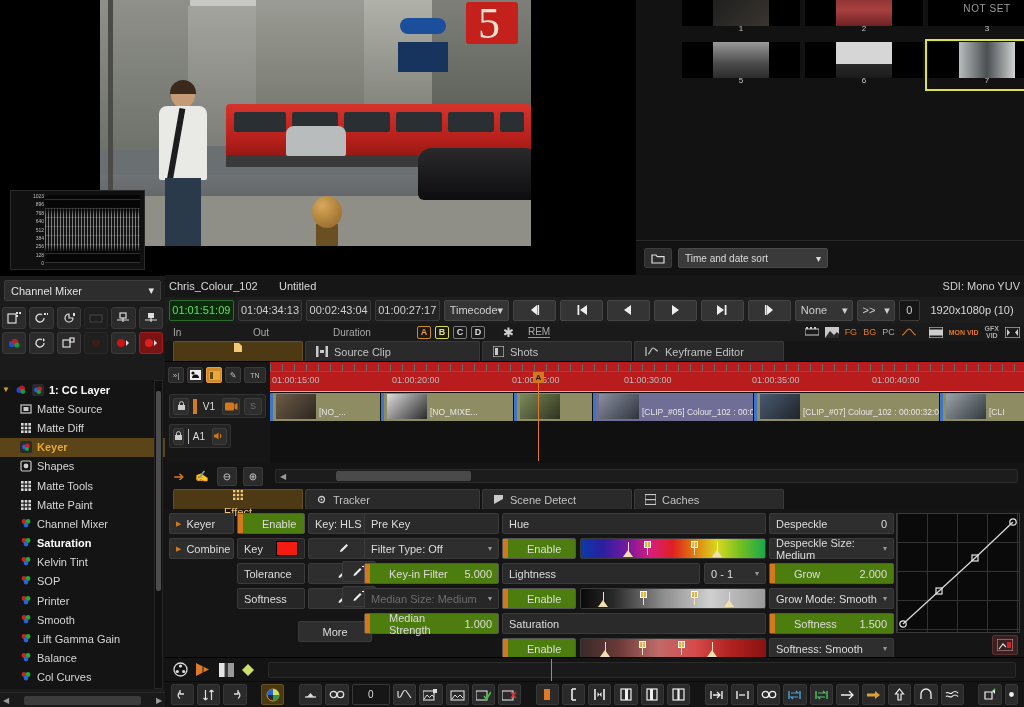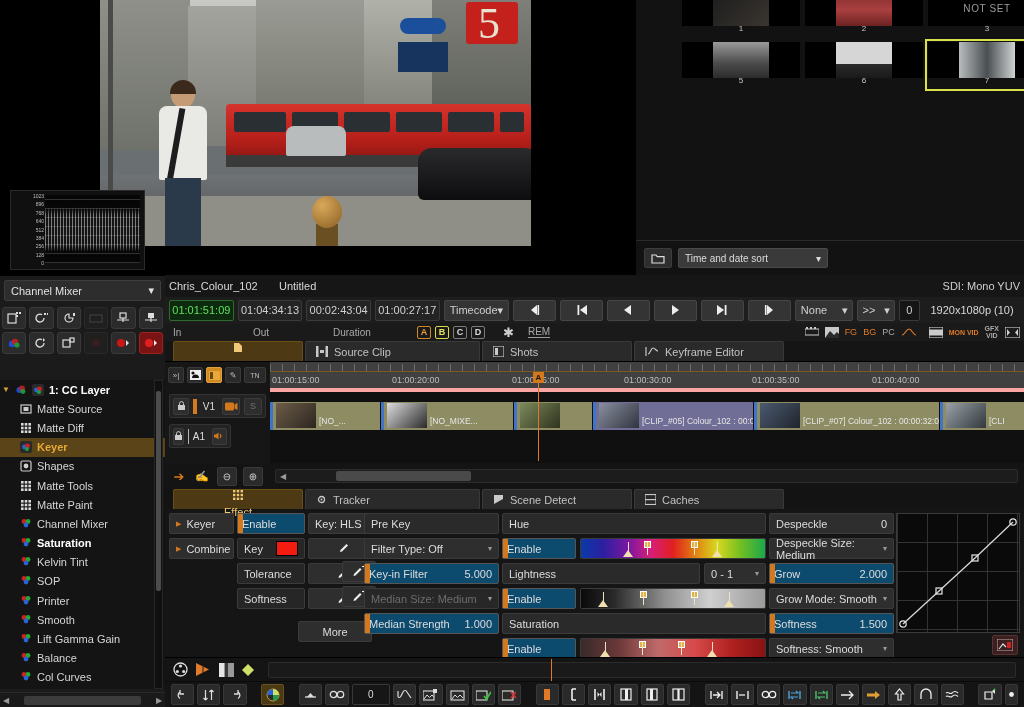--- a/index.html
+++ b/index.html
@@ -127,26 +127,26 @@
   .tl-left{position:absolute;left:0;top:0;width:105px;height:100%;background:#161616;}
   .tl-tools{display:flex;gap:3px;padding:5px 3px;align-items:center;}
   .ttb{width:16px;height:16px;background:#2a2a2a;border:1px solid #3a3a3a;border-radius:2px;display:flex;align-items:center;justify-content:center;font-size:8px;color:#bbb;}
   .track-head{margin:6px 4px;height:24px;background:#232323;border:1px solid #333;border-radius:2px;display:flex;align-items:center;gap:4px;padding:0 3px;font-size:10px;}
   .lockb{width:16px;height:17px;background:#2e2e2e;border:1px solid #3c3c3c;border-radius:2px;display:flex;align-items:center;justify-content:center;font-size:8px;}
   .barmark{width:4px;height:15px;background:#d47b1e;}
   .barmark.dim{background:#b5b5b5;}
   .trk-name{flex:1;text-align:right;padding-right:3px;color:#ddd;}
   .sq{width:18px;height:17px;background:#2e2e2e;border:1px solid #3c3c3c;border-radius:2px;display:flex;align-items:center;justify-content:center;}
   .tl-right{position:absolute;left:105px;top:0;right:0;height:100%;}
-  .ruler{position:relative;height:30px;background:#404040;border-bottom:4px solid #fca5a5;}
+  .ruler{position:relative;height:30px;background:#b91c1c;border-bottom:1px solid #fca5a5;}
   .ruler .line{position:absolute;left:0;right:0;top:9px;height:1px;background:#7a5a22;}
   .ruler .tickrow{position:absolute;left:0;right:0;top:2px;height:8px;
      background-image:repeating-linear-gradient(90deg,#6b6b6b 0 1px,transparent 1px 12px);}
   .rl{position:absolute;top:13px;font-size:9px;color:#bdbdbd;}
-  .clips{position:relative;height:28px;margin-top:10px;text-align:right;}
+  .clips{position:relative;height:28px;margin-top:1px;text-align:right;}
   .clip{position:absolute;top:0;height:28px;border-left:3px solid #3f74c8;overflow:hidden;}
   .clip .thumb{position:absolute;left:3px;top:1px;width:40px;height:25px;background:#333;}
   .clip .cname{position:absolute;left:46px;top:14px;font-size:8.5px;color:#e6e6e6;white-space:nowrap;}
   .audio-row{position:relative;height:26px;margin-top:8px;}
   .playhead{position:absolute;top:0;bottom:0;width:1px;background:#e07a28;}
   .phflag{position:absolute;top:0;width:11px;height:11px;background:#d4781d;color:#1a1a1a;font-size:8px;font-weight:bold;
      display:flex;align-items:center;justify-content:center;transform:translateX(-5px);}
   .zoomrow{position:absolute;left:0;bottom:0;width:100%;height:26px;display:flex;align-items:center;gap:6px;padding:0 6px;background:#141414;}
   .zbtn{width:20px;height:19px;background:#2b2b2b;border:1px solid #3a3a3a;border-radius:2px;display:flex;align-items:center;justify-content:center;font-size:10px;color:#ccc;}
   .zscroll{flex:1;height:14px;background:#1c1c1c;border:1px solid #2c2c2c;border-radius:2px;position:relative;margin-left:6px;display:flex;align-items:center;}
@@ -154,21 +154,21 @@
   .zarr{width:14px;text-align:center;color:#9a9a9a;font-size:8px;}
 
   
   .fx{position:relative;height:172px;background:#151515;}
   .fxtabs{height:20px;display:flex;gap:2px;padding-left:8px;background:#131313;}
   .fxbody{position:relative;height:152px;padding:3px 0 0 0;}
   .col{position:absolute;top:4px;}
   .cell{height:21px;margin-bottom:4px;display:flex;align-items:center;background:#2e2e2e;border:1px solid #3b3b3b;border-radius:2px;padding:0 6px;font-size:11px;color:#ddd;}
   .cell.plain{background:#262626;}
   .cell.head{background:#2a2a2a;}
-  .cell.enable{background:#0c4a6e;border-color:#555;position:relative;padding-left:4px;}
+  .cell.enable{background:#4d7c0f;border-color:#555;position:relative;padding-left:24px;}
   .cell.enable:before{content:"";position:absolute;left:0;top:0;bottom:0;width:5px;background:#d4781d;}
   .cell.disabled{color:#6d6d6d;background:#272727;}
   .cell.arrow:before{content:"\25B6";margin-right:5px;font-size:7px;color:#d4781d;}
   .cell .val{margin-left:auto;}
   .cell .chev{margin-left:auto;color:#999;font-size:8px;}
   .swatch{width:22px;height:15px;background:#f41b10;margin-left:auto;border:1px solid #000;}
   .ibtn{height:21px;background:#2e2e2e;border:1px solid #3b3b3b;border-radius:2px;display:flex;align-items:center;justify-content:center;}
   .grad{height:21px;border:1px solid #3b3b3b;border-radius:2px;position:relative;overflow:hidden;}
   .g-hue{background:linear-gradient(90deg,#0a3aa8 0%,#2b1fa0 12%,#7d17a0 26%,#d81e7a 38%,#e02020 50%,#e08010 62%,#d8d820 74%,#79c020 86%,#1aa84a 100%);}
   .g-light{background:linear-gradient(90deg,#0a0a0a 0%,#2a2a2a 18%,#8e8e8e 45%,#cfcfcf 70%,#9a9a9a 100%);}

